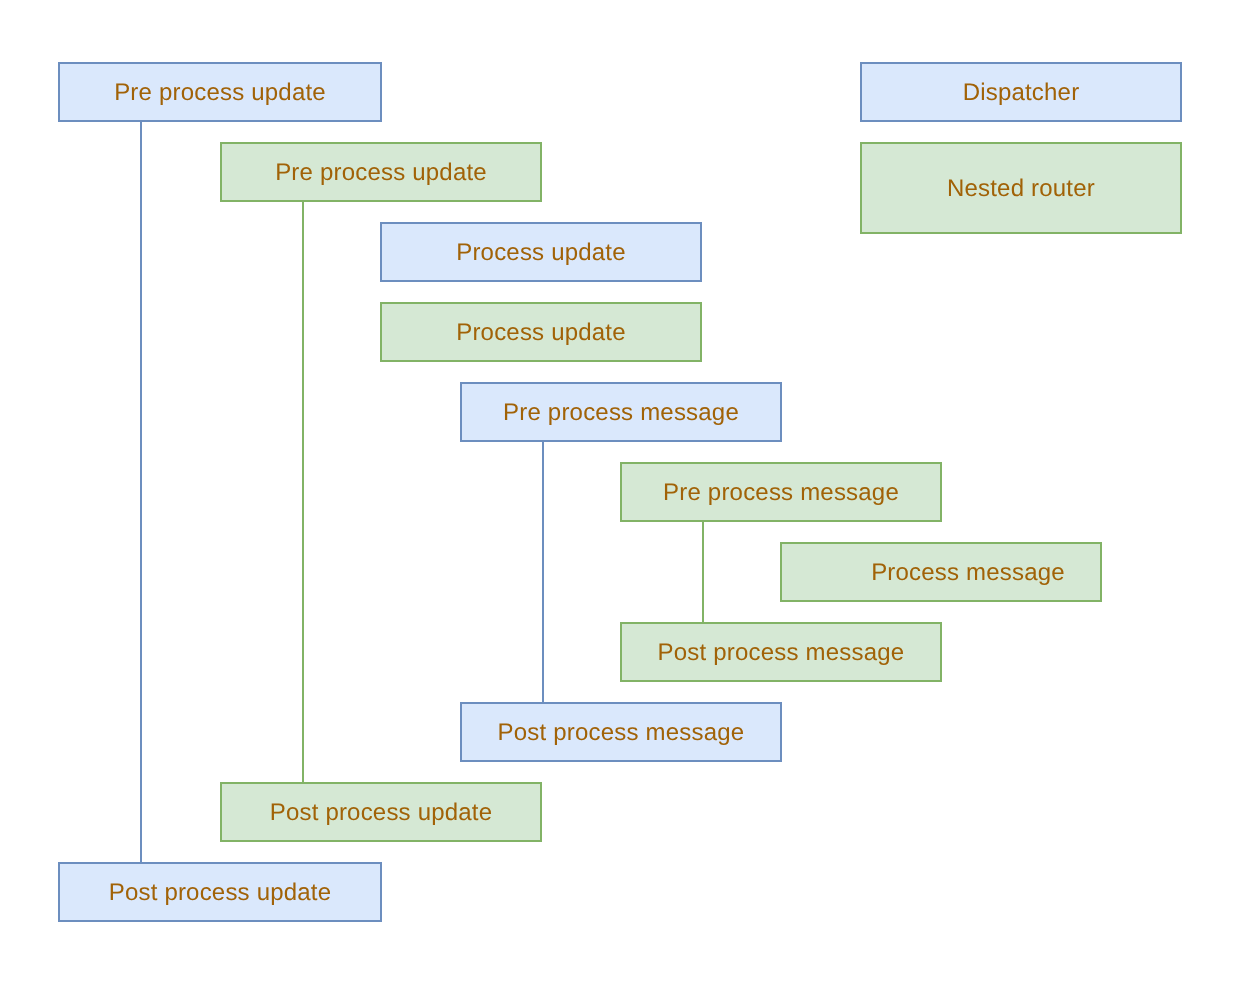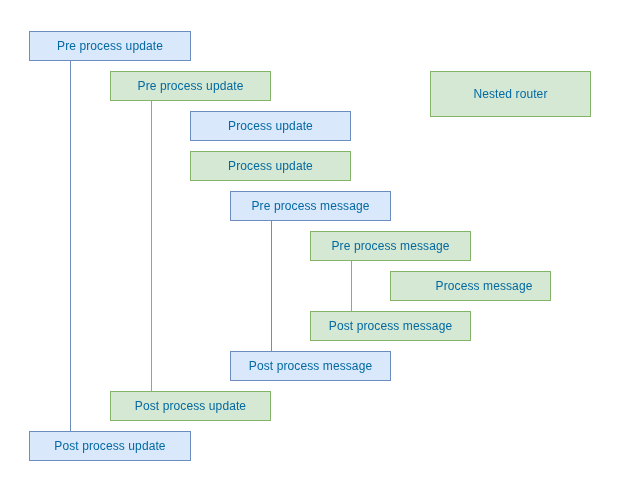--- a/index.html
+++ b/index.html
@@ -23,21 +23,21 @@
   .node {
     position: absolute;
     box-sizing: border-box;
     border-width: 1px;
     border-style: solid;
     display: flex;
     align-items: center;
     justify-content: center;
     font-size: 12px;
     line-height: 14px;
-    color: #0369a1;
+    color: #a16207;
     text-align: center;
     white-space: nowrap;
     letter-spacing: 0.1px;
   }
   .node.blue {
     background: #dae8fc;
     border-color: #6c8ebf;
   }
   .node.green {
     background: #d5e8d4;
@@ -92,16 +92,19 @@
     </div>
     <div class="node blue" style="left: 230px; top: 351px; width: 161px; height: 30px;">
       <span class="node-label">Post process message</span>
     </div>
     <div class="node green" style="left: 110px; top: 391px; width: 161px; height: 30px;">
       <span class="node-label">Post process update</span>
     </div>
     <div class="node blue" style="left: 29px; top: 431px; width: 162px; height: 30px;">
       <span class="node-label">Post process update</span>
     </div>
+    <div class="node blue" style="left: 430px; top: 31px; width: 161px; height: 30px;">
+      <span class="node-label">Dispatcher</span>
+    </div>
     <div class="node green" style="left: 430px; top: 71px; width: 161px; height: 46px;">
       <span class="node-label">Nested router</span>
     </div>
   </div>
 
 </body></html>

